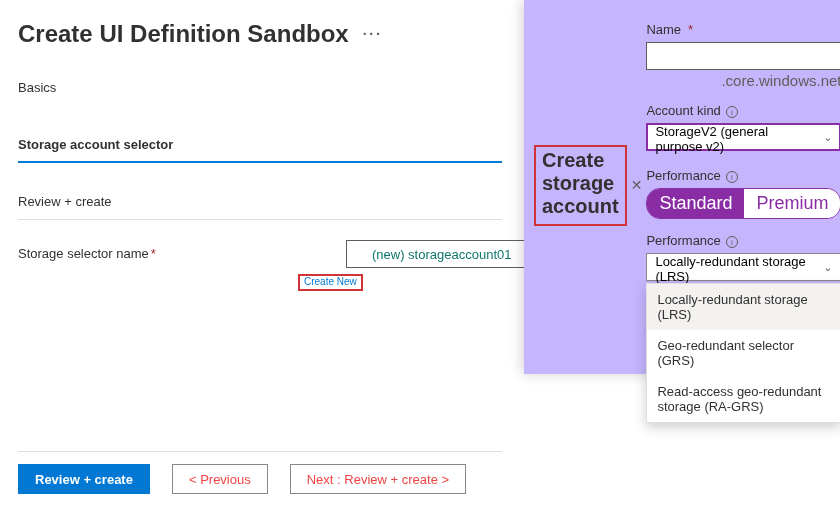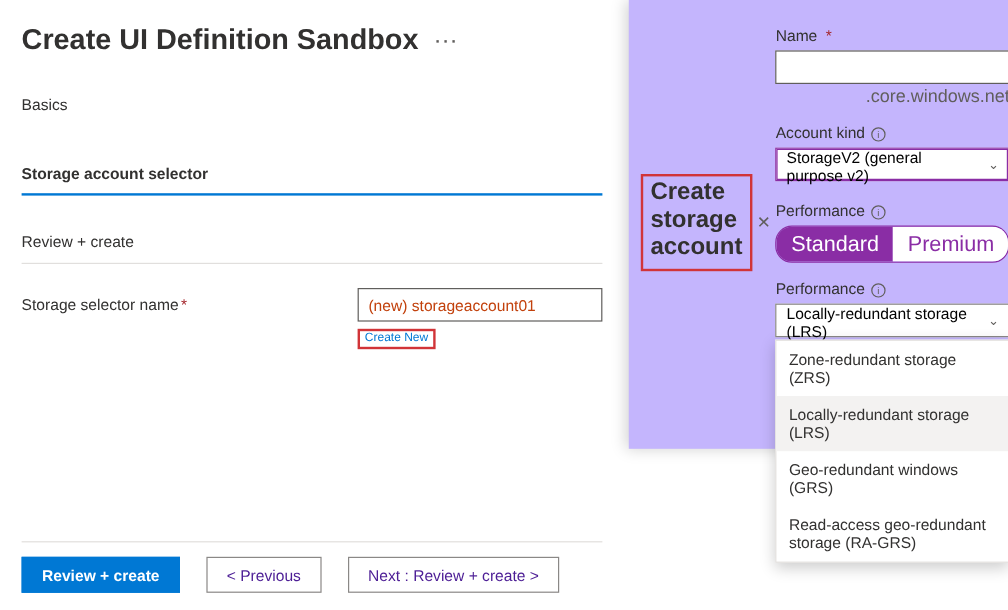--- a/index.html
+++ b/index.html
@@ -8,24 +8,24 @@
     .page-title { font-size: 24px; font-weight: 700; margin-bottom: 24px; display: flex; align-items: center; }
     .page-title .ellipsis { margin-left: 14px; font-size: 14px; letter-spacing: 2px; color: #605e5c; cursor: pointer; }
     .tabs { border-bottom: 1px solid #e1dfdd; display: flex; gap: 24px; margin-bottom: 20px; flex-direction: column; }
     .tab { padding: 8px 0 10px; font-size: 13px; color: #323130; cursor: pointer; position: relative; }
     .tab.selected { font-weight: 600; }
     .tab.selected::after { content: ""; position: absolute; left: 0; right: 0; bottom: -1px; height: 2px; background: #0078d4; }
     .field-row { display: flex; align-items: flex-start; }
     .field-label { width: 280px; padding-top: 6px; }
     .req { color: #a4262c; margin-left: 2px; }
     .field-body { flex: 1; }
-    .txt { width: 100%; height: 28px; border: 1px solid #605e5c; padding: 0 8px; font-family: inherit; font-size: 13px; color: #c2410c; }
+    .txt { width: 100%; height: 28px; border: 1px solid #605e5c; padding: 0 25px; font-family: inherit; font-size: 13px; color: #0f766e; margin-left: 48px; }
     .create-new { display: inline-block; margin-top: 6px; color: #0078d4; border: 2px solid #d13438; padding: 0 4px 2px; font-size: 10px; cursor: pointer; }
     .bottom { margin-top: auto; border-top: 1px solid #e1dfdd; padding: 12px 0 14px; display: flex; gap: 22px; }
-    .btn { height: 30px; padding: 0 16px; font-family: inherit; font-size: 13px; cursor: pointer; border: 1px solid #8a8886; background: #fff; color: #4c1d95; }
+    .btn { height: 30px; padding: 0 16px; font-family: inherit; font-size: 13px; cursor: pointer; border: 1px solid #8a8886; background: #fff; color: #ef4444; }
     .btn.primary { background: #0078d4; border-color: #0078d4; color: #fff; font-weight: 600; }
 
     .panel { position: absolute; top: 0; right: 0; width: 316px; height: 374px; background: #c4b5fd; box-shadow: -2px 0 12px rgba(0,0,0,.18); padding: 8px 14px 0; display: flex; flex-direction: row; }
     .panel-header { display: flex; align-items: center; justify-content: space-between; padding: 2px 0 14px; }
     .panel-title { font-size: 20px; font-weight: 600; border: 2px solid #d13438; padding: 2px 6px 6px; margin-left: -4px; }
     .close { font-size: 14px; color: #605e5c; cursor: pointer; padding: 4px; }
     .panel-body { flex: 1; overflow: visible; }
     .p-label { font-size: 13px; margin-top: 14px; margin-bottom: 5px; display: flex; align-items: flex-end; gap: 5px; }
     .info { width: 12px; height: 12px; border: 1px solid #605e5c; border-radius: 50%; display: inline-flex; align-items: center; justify-content: center; font-size: 8px; color: #605e5c; cursor: default; }
     .p-input { width: 100%; height: 28px; border: 1px solid #605e5c; padding: 0 8px; font-family: inherit; }
@@ -112,23 +112,22 @@
     <div class="p-label">
       <span>Performance</span>
       <span class="info">i</span>
     </div>
     <div class="dd-wrap">
       <button class="dd">
         <span>Locally-redundant storage (LRS)</span>
         <span class="chev">⌄</span>
       </button>
       <div class="dd-menu">
-        <div class="dd-item">Zone-redundant storage (ZRS)</div>
         <div class="dd-item sel">Locally-redundant storage (LRS)</div>
-        <div class="dd-item">Geo-redundant windows (GRS)</div>
+        <div class="dd-item">Geo-redundant selector (GRS)</div>
         <div class="dd-item">Read-access geo-redundant storage (RA-GRS)</div>
       </div>
     </div>
   </div>
 
   <div class="panel-footer">
     <button class="btn primary" style="padding:0 26px">OK</button>
   </div>
 </div>
 

